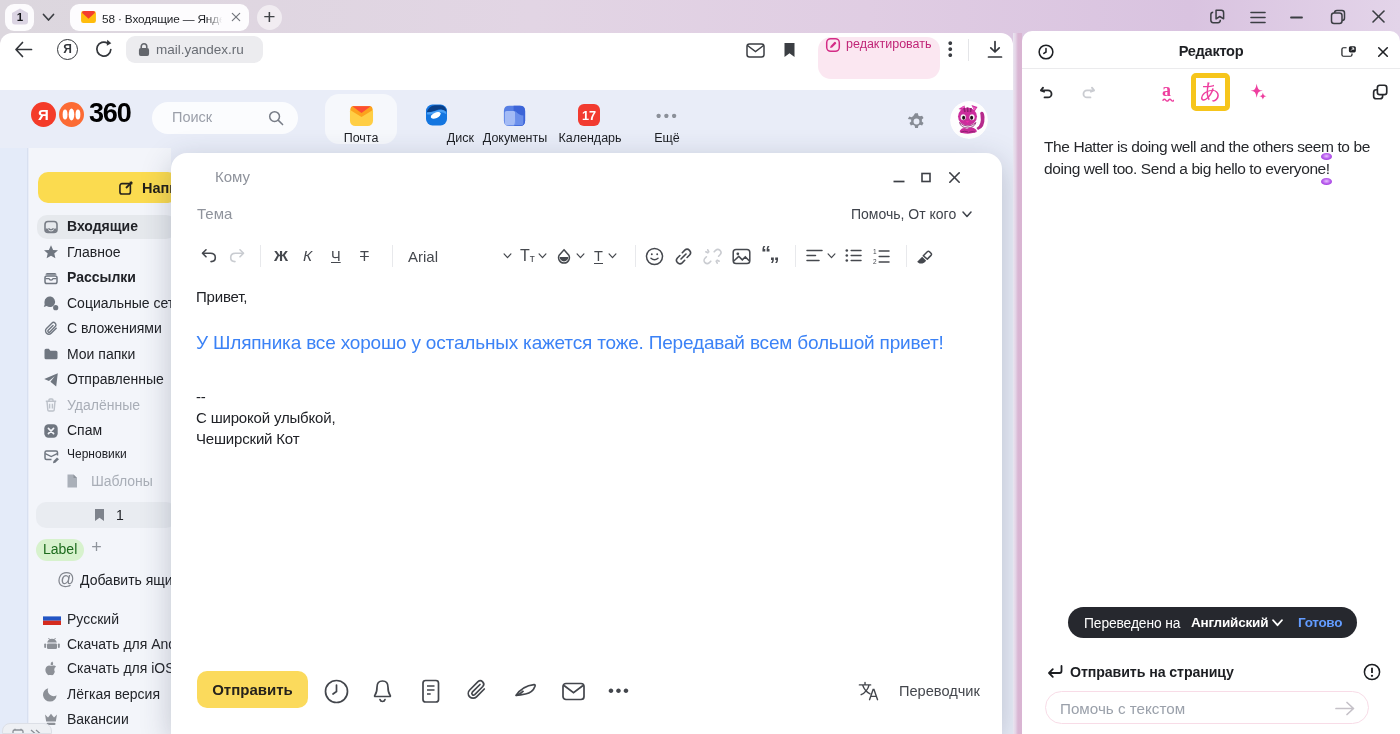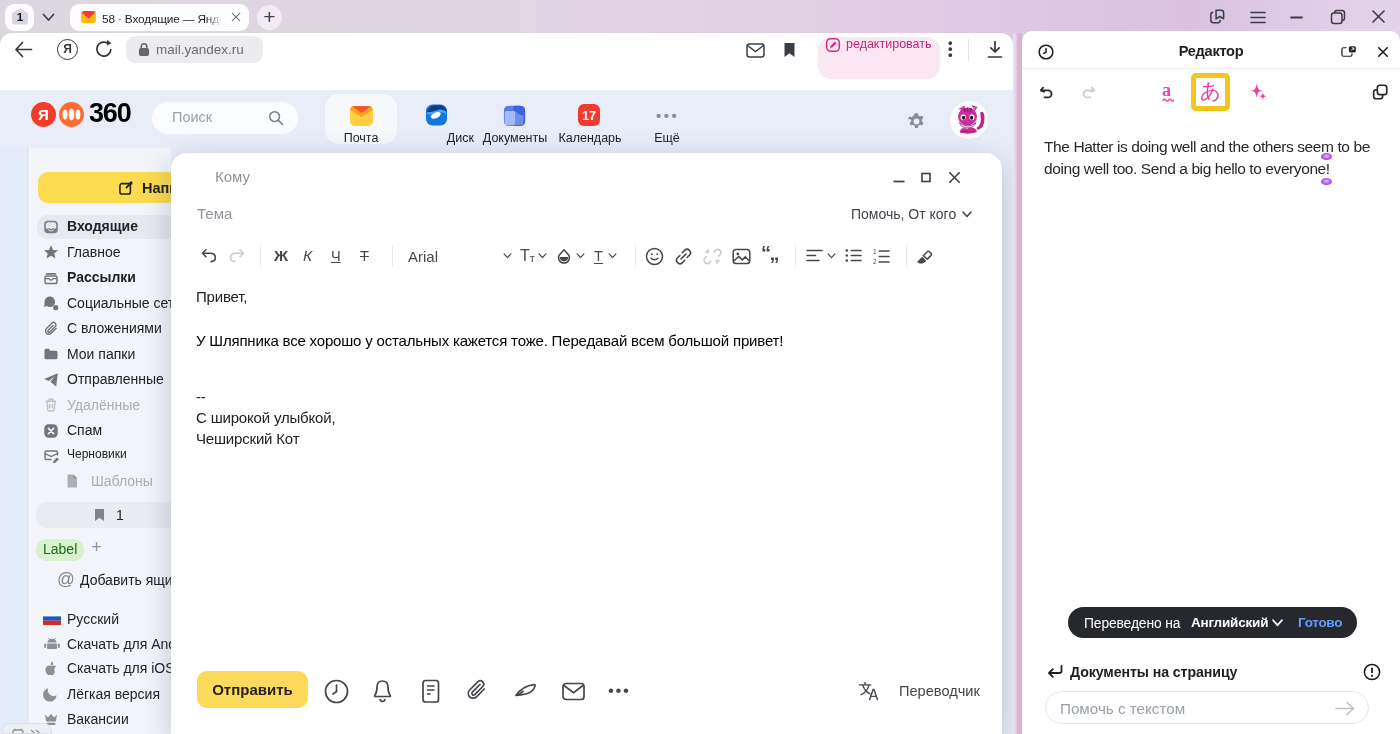--- a/index.html
+++ b/index.html
@@ -517,21 +517,21 @@
         </svg>
       </div>
 <div class="a" style="left:735px;top:92px;width:1px;height:22px;background:#e8e9ec"></div>
 <div class="a" style="left:744px;top:85px;height:36px;display:flex;align-items:center;color:#45484e">
         <svg width="18" height="17" viewBox="0 0 18 17">
           <path d="M2.2 13.8 L7.2 8.8 L11.2 12.8 L9.4 14.6 Q8.6 15.4 7.4 15.4 H4.6 Q3.8 15.4 3 14.6 Z" fill="#45484e"></path>
           <path d="M8.3 7.7 L12.3 3.7 Q13.4 2.6 14.5 3.7 L16 5.2 Q17.1 6.3 16 7.4 L12.3 11.1 Z" fill="none" stroke="#45484e" stroke-width="1.5" stroke-linejoin="round"></path>
         </svg>
       </div>
 <div class="a" style="left:25px;top:134.5px;white-space:nowrap"><span style="font-size:15px;color:#202227;letter-spacing:-0.18px">Привет,</span></div>
-<div class="a" style="left:25px;top:178.5px;white-space:nowrap"><span style="font-size:15px;color:#000000;letter-spacing:-0.18px">У Шляпника все хорошо у остальных кажется тоже. Передавай всем большой привет!</span></div>
+<div class="a" style="left:25px;top:178.5px;white-space:nowrap"><span style="font-size:19px;color:#3b82f6;letter-spacing:-0.18px">У Шляпника все хорошо у остальных кажется тоже. Передавай всем большой привет!</span></div>
 <div class="a" style="left:25px;top:234.5px;white-space:nowrap"><span style="font-size:15px;color:#202227;letter-spacing:-0.18px">--</span></div>
 <div class="a" style="left:25px;top:255.5px;white-space:nowrap"><span style="font-size:15px;color:#202227;letter-spacing:-0.18px">С широкой улыбкой,</span></div>
 <div class="a" style="left:25px;top:276.5px;white-space:nowrap"><span style="font-size:15px;color:#202227;letter-spacing:-0.18px">Чеширский Кот</span></div>
 <div class="a" style="left:26px;top:518px;">
         <div style="width:111px;height:37px;background:#fbda5c;border-radius:10px;text-align:center;line-height:37px;font-size:15px;font-weight:700;color:#25221c">Отправить</div>
       </div>
 <div class="a" style="left:152px;top:524px;">
         <div style="height:28px;display:flex;align-items:center">
           <svg width="27" height="27" viewBox="0 0 27 27" fill="none" stroke="#43464c" stroke-width="1.7">
             <circle cx="13.5" cy="13.5" r="11"></circle>
@@ -688,21 +688,21 @@
           <path d="M1 1 L5 5.5 L9 1" stroke="#fff" stroke-width="1.7" fill="none" stroke-linecap="round" stroke-linejoin="round"></path>
         </svg>
       </span>
 <span style="position:absolute;left:230px;top:8px;font-weight:700;font-size:13.5px;color:#639cff;letter-spacing:-0.3px">Готово</span>
     </div>
 <div class="a" style="left:1046px;top:664px;">
       <svg width="18" height="16" viewBox="0 0 18 16" fill="none" stroke="#1c1e22" stroke-width="1.8">
         <path d="M15.5 2 V7 Q15.5 9 13.5 9 H3.5 M6.8 5.2 L3 9 L6.8 12.8" stroke-linecap="round" stroke-linejoin="round"></path>
       </svg>
     </div>
-<div class="a" style="left:1070px;top:664px;font-size:14.2px;color:#1c1e22;font-weight:700;white-space:nowrap;letter-spacing:-0.1px">Документы на страницу</div>
+<div class="a" style="left:1070px;top:664px;font-size:14.2px;color:#1c1e22;font-weight:700;white-space:nowrap;letter-spacing:-0.1px">Отправить на страницу</div>
 <div class="a" style="left:1363px;top:663px;">
       <svg width="18" height="18" viewBox="0 0 18 18" fill="none" stroke="#1c1e22" stroke-width="1.5">
         <circle cx="9" cy="9" r="7.6"></circle>
         <line x1="9" y1="4.8" x2="9" y2="10" stroke-width="1.8"></line>
         <circle cx="9" cy="12.8" r="1.15" fill="#1c1e22" stroke="none"></circle>
       </svg>
     </div>
 <div class="a" style="left:1045px;top:691px;width:324px;height:33px;border:1.5px solid #f8dce7;border-radius:17px;background:#fff">
       <span style="position:absolute;left:14px;top:8px;font-size:15.2px;color:#9aa0aa">Помочь с текстом</span>
       <svg style="position:absolute;right:13px;top:9px" width="20" height="15" viewBox="0 0 20 15">

